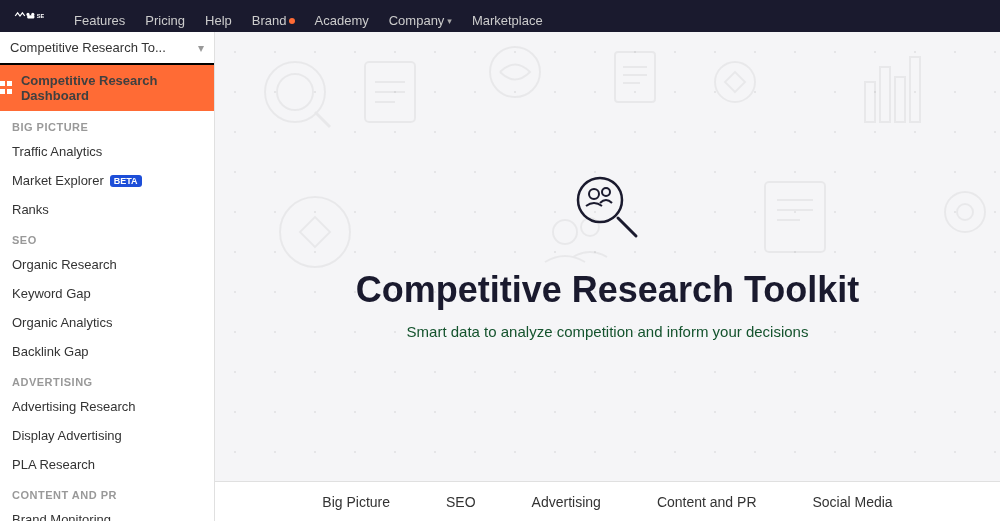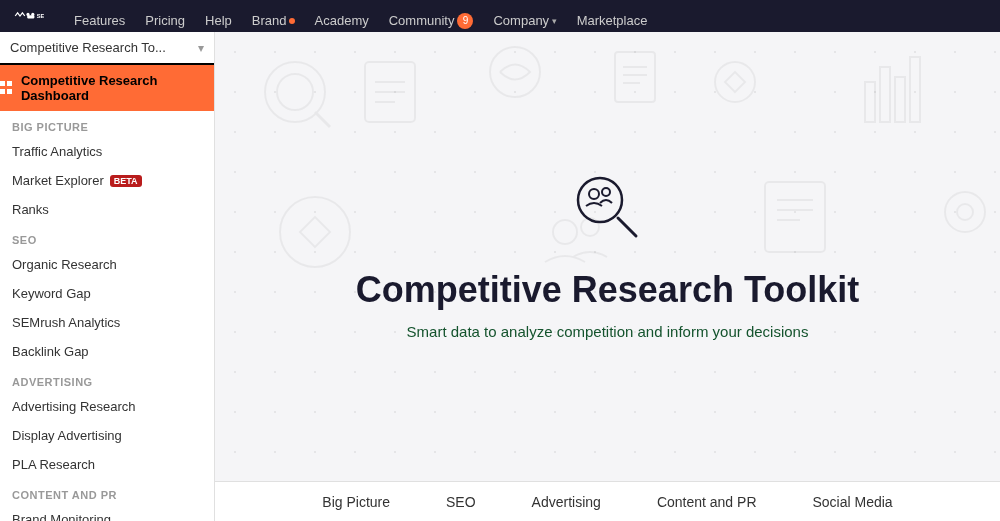--- a/index.html
+++ b/index.html
@@ -88,21 +88,21 @@
       padding: 8px 10px;
       border-bottom: 2px solid #000000;
       display: flex;
       align-items: center;
       justify-content: space-between;
       cursor: pointer;
       font-size: 13px;
     }
     .sidebar-active-item {
       background: #ff6b35;
-      color: #000000;
+      color: #404040;
       padding: 8px 0;
       display: flex;
       align-items: center;
       gap: 8px;
       font-size: 13px;
       font-weight: bold;
     }
     .sidebar-grid-icon {
       display: inline-grid;
       grid-template-columns: 1fr 1fr;
@@ -127,21 +127,21 @@
     .sidebar-item {
       padding: 7px 12px;
       font-size: 13px;
       color: #333;
       cursor: pointer;
       display: flex;
       align-items: center;
       gap: 6px;
     }
     .beta-badge {
-      background: #b91c1c;
+      background: #1d4ed8;
       color: white;
       font-size: 9px;
       padding: 1px 4px;
       border-radius: 3px;
       font-weight: bold;
     }
 
     
     .main-content {
       flex: 1;
@@ -241,24 +241,20 @@
       <span>Help</span>
     </a>
     <a class="nav-link">
       <span>Brand</span>
       <span class="nav-dot"></span>
     </a>
     <a class="nav-link">
       <span>Academy</span>
     </a>
     <a class="nav-link">
-      <span>Community</span>
-      <span class="nav-badge">9</span>
-    </a>
-    <a class="nav-link">
       <span>Company</span>
       <span class="nav-arrow">▾</span>
     </a>
     <a class="nav-link">
       <span>Marketplace</span>
     </a>
   </div>
 </nav>
 
 <div class="layout">
@@ -292,21 +288,21 @@
     </div>
 
     <div class="sidebar-section-label">SEO</div>
     <div class="sidebar-item">
       <span>Organic Research</span>
     </div>
     <div class="sidebar-item">
       <span>Keyword Gap</span>
     </div>
     <div class="sidebar-item">
-      <span>SEMrush Analytics</span>
+      <span>Organic Analytics</span>
     </div>
     <div class="sidebar-item">
       <span>Backlink Gap</span>
     </div>
 
     <div class="sidebar-section-label">ADVERTISING</div>
     <div class="sidebar-item">
       <span>Advertising Research</span>
     </div>
     <div class="sidebar-item">

